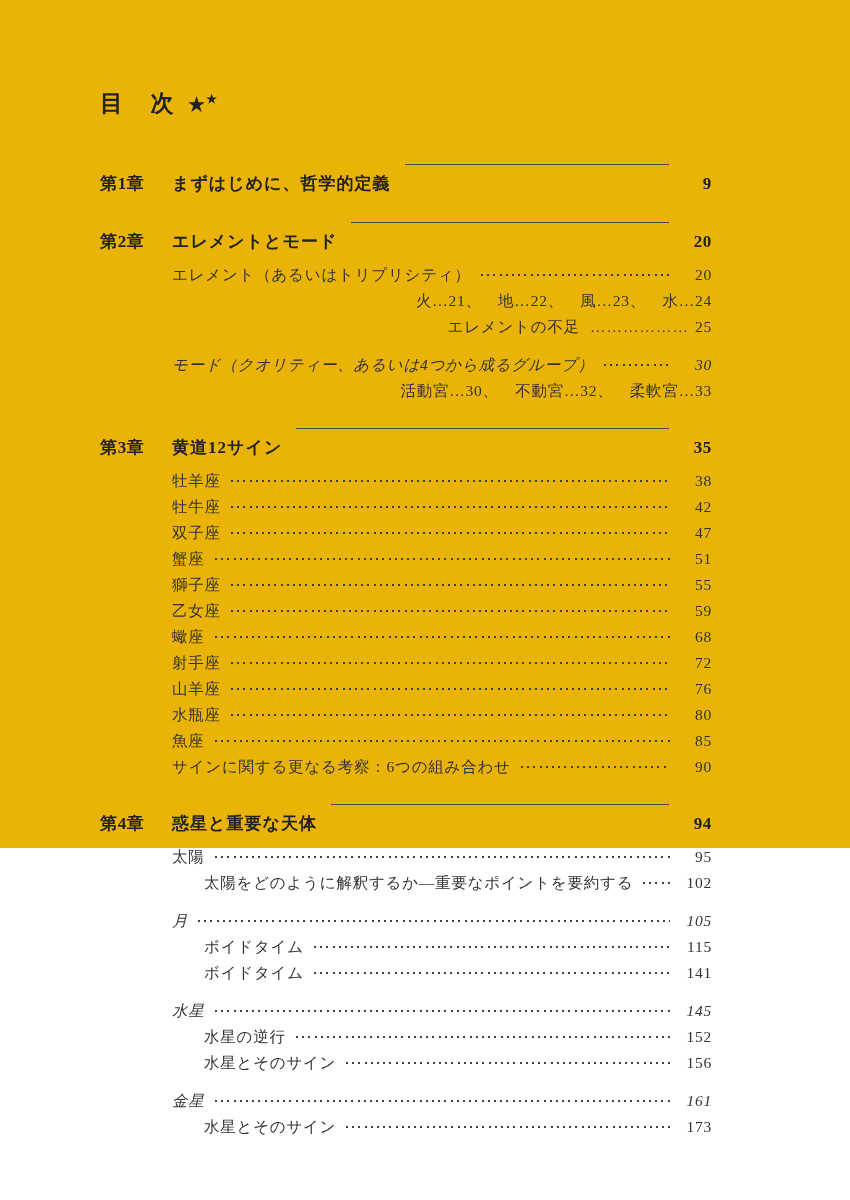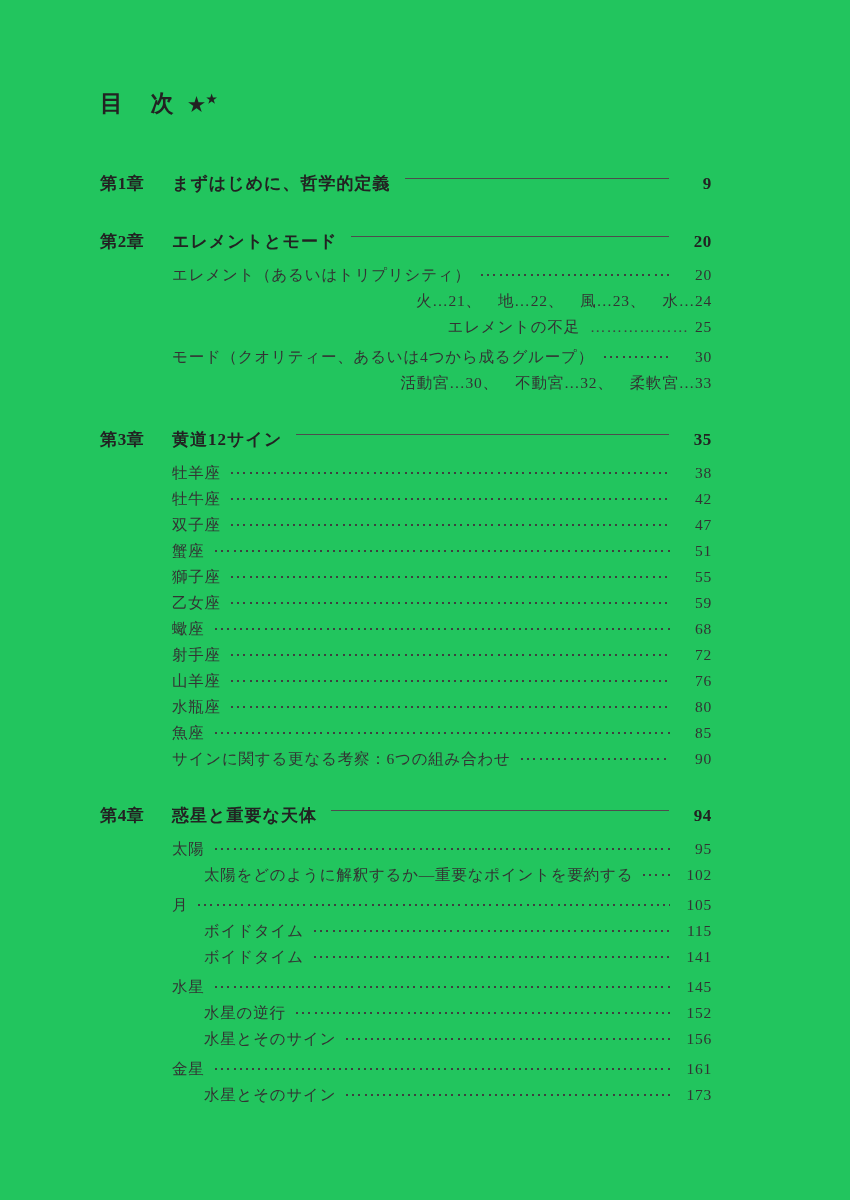--- a/index.html
+++ b/index.html
@@ -7,42 +7,42 @@
     background: #ffffff;
   }
   body {
     width: 850px; height: 1200px;
     font-family: "Liberation Serif", "DejaVu Serif", serif;
     color: #2b2b2b;
     overflow: hidden;
   }
   .page {
     box-sizing: border-box;
-    width: 850px; height: 1200px;
+    width: 850px; height: 848px;
     padding: 84px 138px 0 100px;
-    background: #22c55e;
+    background: #eab308;
   }
   .title {
     font-size: 23px;
     font-weight: bold;
     letter-spacing: 0.10em;
     color: #222;
     margin: 0 0 50px 0;
     line-height: 30px;
   }
   .stars { margin-left: 12px; white-space: nowrap; }
   .star-big  { font-size: 19px; color: #222; }
   .star-small{ font-size: 12px; color: #222; vertical-align: 8px; margin-left: -1px; }
 
   .chapter { margin-top: 30px; }
   .chapter:first-child { margin-top: 0; }
 
   .chapter-row {
     display: flex;
-    align-items: center;
+    align-items: flex-start;
     font-size: 17px;
     font-weight: bold;
     line-height: 28px;
     color: #222;
     margin-bottom: 6px;
     letter-spacing: 0.04em;
   }
   .ch-label { flex: 0 0 72px; }
   .ch-title { white-space: nowrap; letter-spacing: 0.06em; }
   .ch-rule {
@@ -63,21 +63,21 @@
   .entry {
     display: flex;
     align-items: baseline;
     font-size: 15.5px;
     line-height: 26px;
     color: #333;
     letter-spacing: 0.05em;
   }
   .entry.lvl1 { padding-left: 72px; }
   .entry.lvl2 { padding-left: 104px; justify-content: flex-end; }
-  .entry.gap  { margin-top: 4px; }
+  .entry.gap  { margin-top: 12px; font-style: italic; }
   .e-text { white-space: nowrap; }
   .dot-leader {
     flex: 1 1 auto;
     height: 2px;
     margin: 0 8px 0 10px;
     background-image: repeating-linear-gradient(to right, #3f3f3f 0 2px, transparent 2px 6.2px);
     transform: translateY(-4px);
     min-width: 10px;
   }
   .entry .num { font-size: 15.5px; }

